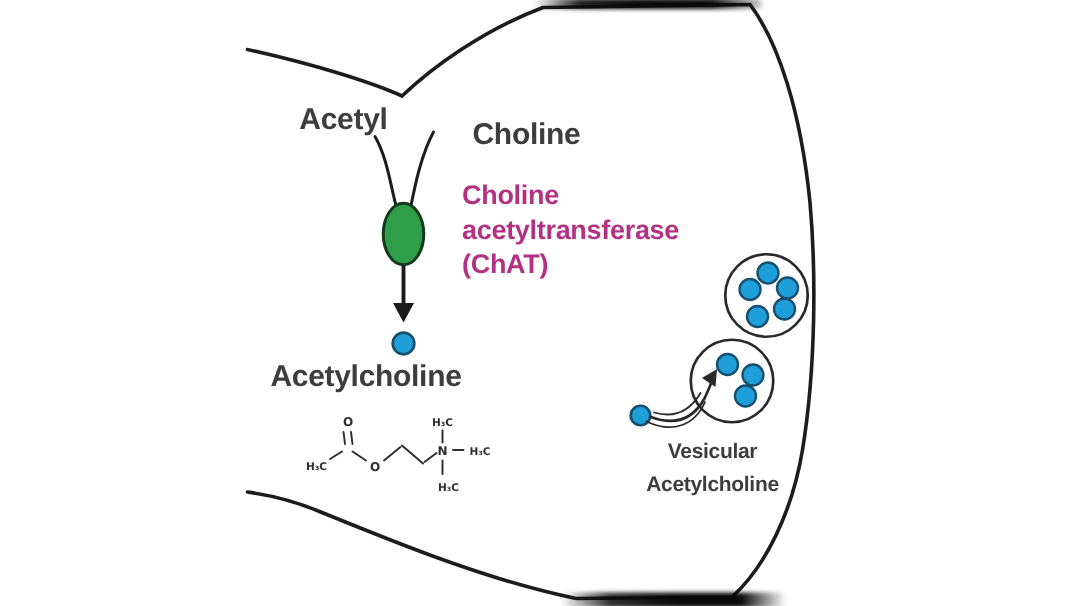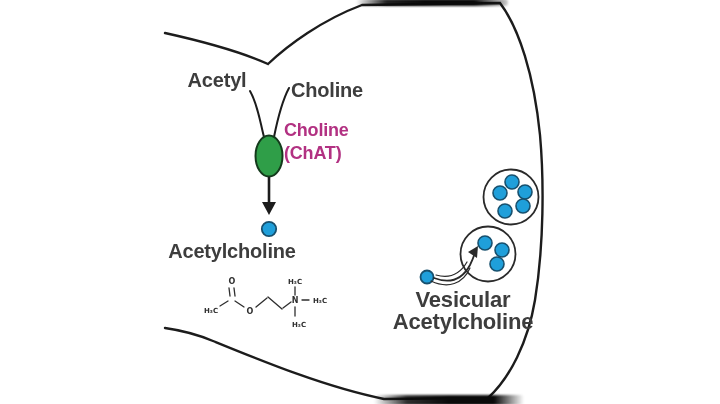--- a/index.html
+++ b/index.html
@@ -2,27 +2,27 @@
 <html><head>
 <meta charset="utf-8">
 <style>
   html,body{margin:0;padding:0;background:#ffffff;}
   #stage{
     position:relative;width:720px;height:404px;background:#ffffff;overflow:hidden;
     font-family:"Liberation Sans",sans-serif;
   }
   #diagram-svg{position:absolute;left:0;top:0;}
   .lbl{position:absolute;color:#3d3d3d;font-weight:600;letter-spacing:-0.2px;}
-  .lbl span{display:block;}
+  .lbl span{display:block;margin-left:24px;}
   .center{text-align:center;}
   #acetyl-coa{left:172px;top:69px;width:90px;font-size:20px;line-height:22px;}
   #choline-label{left:291px;top:80px;font-size:20px;line-height:20px;}
   #chat-label{left:284px;top:119px;font-size:18px;line-height:23px;}
   #acetylcholine-label{left:156px;top:241px;width:152px;font-size:20px;line-height:20px;}
-  #vacht-label{left:384px;top:289px;width:158px;font-size:22px;line-height:22px;}
+  #vacht-label{left:384px;top:289px;width:158px;font-size:14px;line-height:22px;}
   .edge-band{position:absolute;filter:blur(1.3px);border-radius:3px;}
   #top-edge-band{left:356px;top:-1px;width:152px;height:7px;
     background:linear-gradient(90deg,rgba(10,10,10,0) 0%,rgba(10,10,10,.9) 20%,#0a0a0a 45%,#0a0a0a 78%,rgba(10,10,10,.2) 100%);}
   #bottom-edge-band{left:374px;top:395px;width:150px;height:10px;
     background:linear-gradient(90deg,rgba(10,10,10,0) 0%,rgba(10,10,10,.85) 22%,#0a0a0a 50%,#0a0a0a 80%,rgba(10,10,10,0) 100%);}
   .chem-atom{font-family:"DejaVu Sans",sans-serif;fill:#2e2e2e;font-weight:600;}
 </style>
 </head>
 <body>
 
@@ -112,20 +112,21 @@
   <div class="lbl center" id="acetyl-coa">
     <span>Acetyl</span>
   </div>
 
   <div class="lbl" id="choline-label">
     <span>Choline</span>
   </div>
 
   <div class="lbl" id="chat-label" style="color:#b23182;">
     <span>Choline</span>
+    <span>acetyltransferase</span>
     <span>(ChAT)</span>
   </div>
 
   <div class="lbl center" id="acetylcholine-label">
     <span>Acetylcholine</span>
   </div>
 
   <div class="lbl center" id="vacht-label">
     <span>Vesicular</span>
     <span>Acetylcholine</span>

